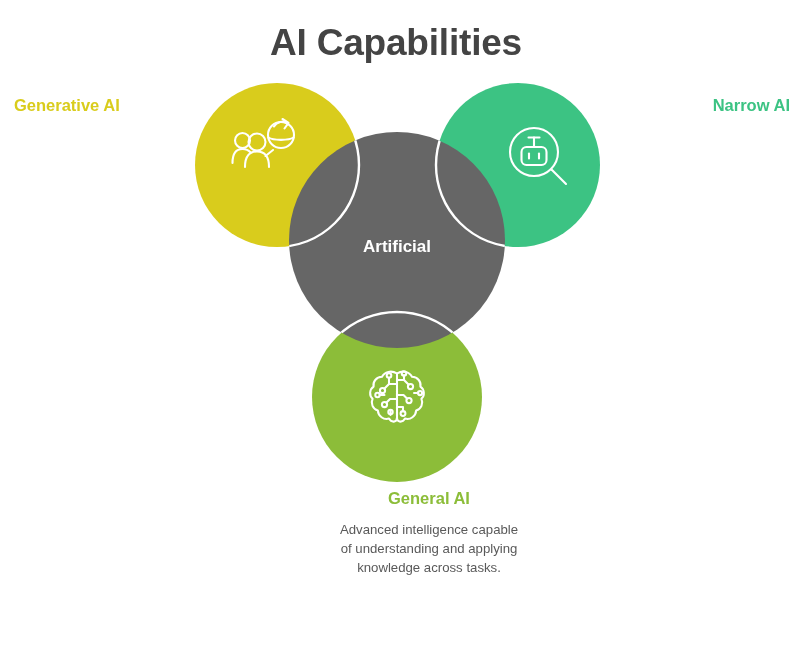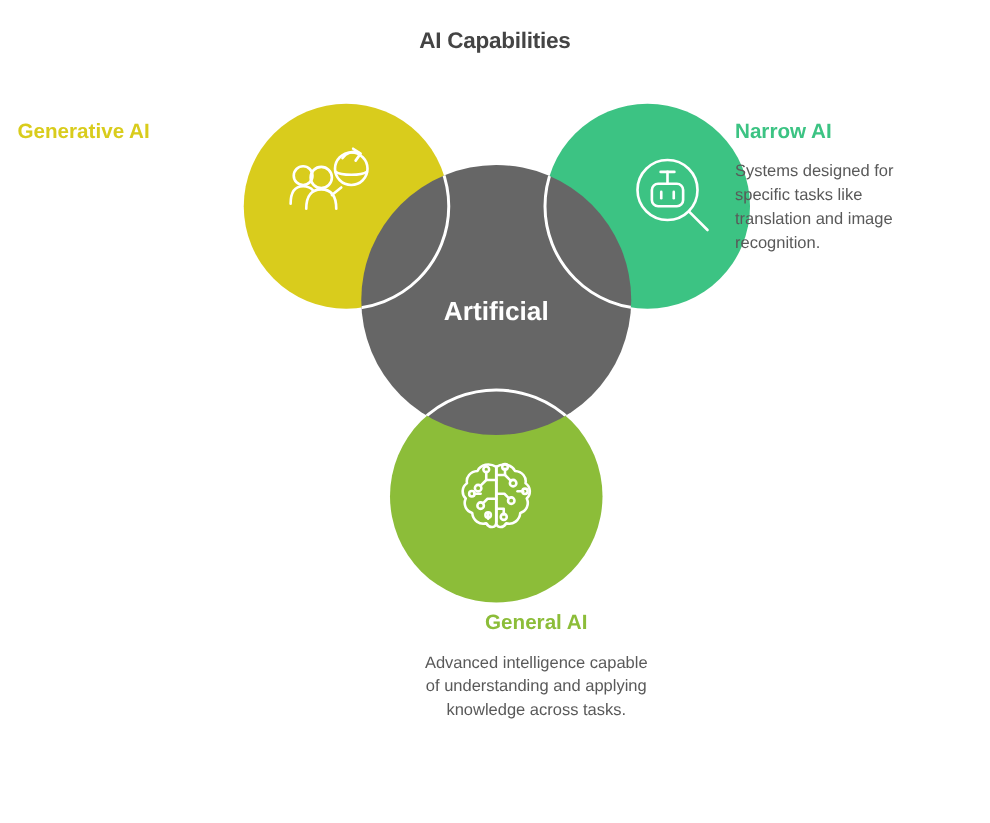--- a/index.html
+++ b/index.html
@@ -15,39 +15,39 @@
     width: 792px;
     height: 658px;
     background: #ffffff;
   }
   #page-title {
     position: absolute;
     top: 22px;
     left: 0;
     width: 792px;
     text-align: center;
-    font-size: 18px;
+    font-size: 37px;
     font-weight: bold;
     color: #444444;
     letter-spacing: -0.2px;
   }
   #venn-svg {
     position: absolute;
     left: 0;
     top: 0;
     width: 792px;
     height: 658px;
   }
   .center-label {
     position: absolute;
     left: 317px;
     top: 236px;
     width: 160px;
     text-align: center;
-    font-size: 21px;
+    font-size: 17px;
     font-weight: bold;
     line-height: 1.32;
     color: #ffffff;
     pointer-events: none;
   }
   .callout { position: absolute; }
   .callout-title {
     font-size: 16.5px;
     font-weight: bold;
     line-height: 1.2;
@@ -56,21 +56,21 @@
   .callout-body {
     font-size: 13.2px;
     line-height: 1.44;
     color: #595959;
   }
   #callout-generative {
     left: 14px; top: 96px; width: 166px; text-align: left;
   }
   #callout-generative .callout-title { color: #D9CC1C; }
   #callout-narrow {
-    left: 588px; top: 96px; width: 166px; text-align: left;
+    left: 624px; top: 96px; width: 166px; text-align: right;
   }
   #callout-narrow .callout-title { color: #3CC383; }
   #callout-general {
     left: 306px; top: 489px; width: 182px; text-align: center; margin-left: 32px;
   }
   #callout-general .callout-title { color: #8CBD39; }
   .icon-layer { position: absolute; left: 0; top: 0; width: 792px; height: 658px; pointer-events: none; }
 </style>
 </head>
 <body>
@@ -174,21 +174,20 @@
       <circle cx="50" cy="25" r="2.1"></circle>
     </g>
   </svg>
 
   <div class="callout" id="callout-generative">
     <div class="callout-title">Generative AI</div>
   </div>
 
   <div class="callout" id="callout-narrow">
     <div class="callout-title">Narrow AI</div>
-    <div class="callout-body">Systems designed for specific tasks like translation and image recognition.</div>
   </div>
 
   <div class="callout" id="callout-general">
     <div class="callout-title">General AI</div>
     <div class="callout-body">Advanced intelligence capable of understanding and applying knowledge across tasks.</div>
   </div>
 
 </div>
 
 </body></html>

